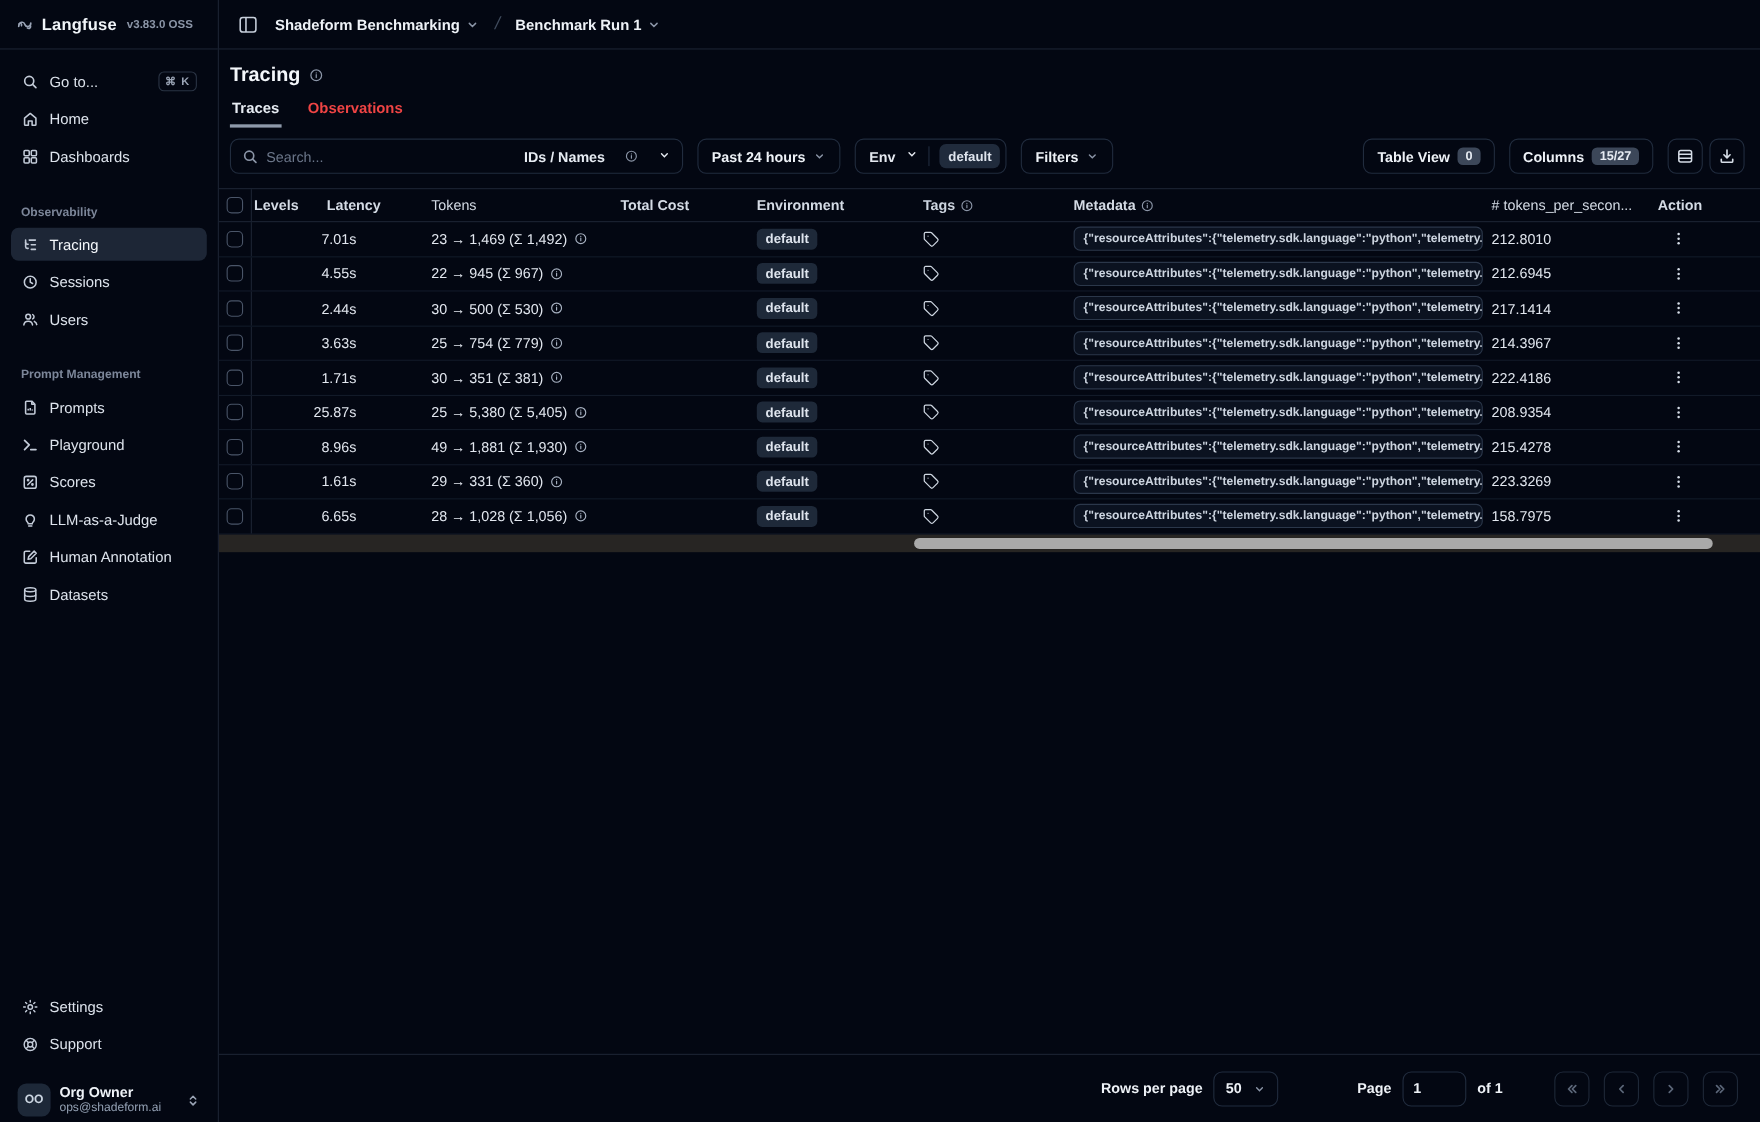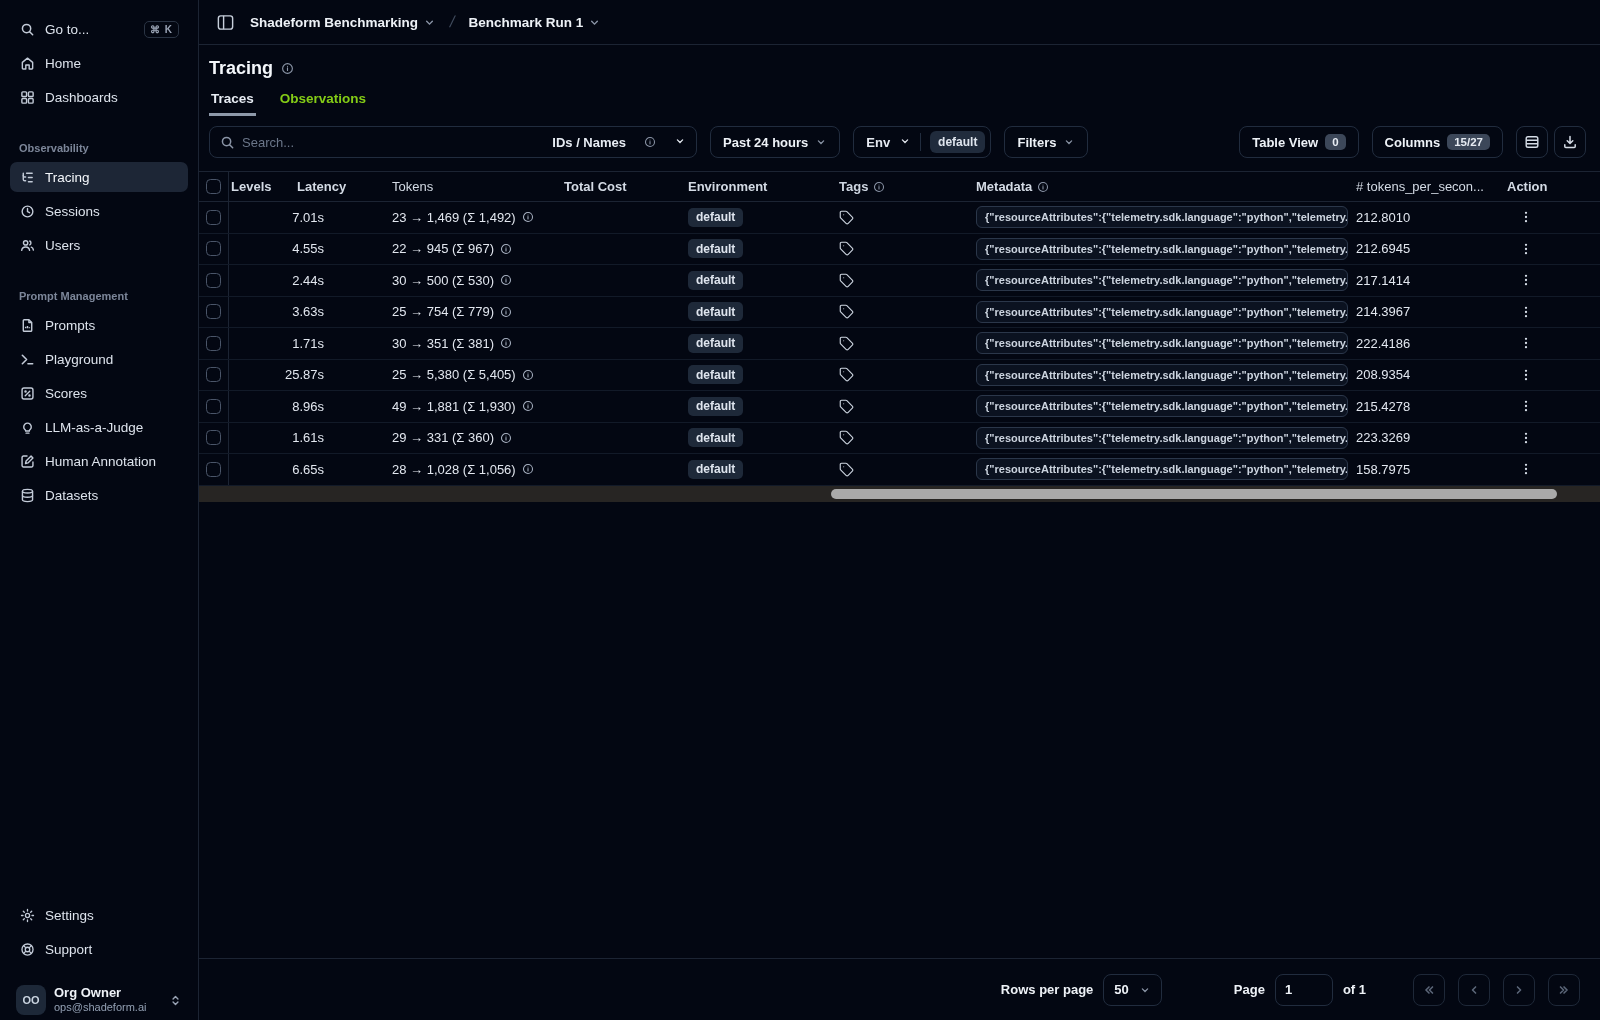--- a/index.html
+++ b/index.html
@@ -35,24 +35,24 @@
   .crumb .chev { color:#8b95a7; display:flex; }
   .crumb-slash { color:#414c5e; font-size:16px; font-weight:400; padding:0 2px; transform:skewX(-12deg); }
 
   .page-head { padding:13px 14px 0 10px; flex:none; }
   .title-row { display:flex; align-items:center; gap:8px; }
   .page-title { font-size:18px; font-weight:700; color:#f4f7fb; }
   .info-icon { color:#8b95a7; display:flex; }
   .tabs { display:flex; gap:22px; margin-top:8px; }
   .tab { font-size:13.5px; font-weight:600; color:#e7ecf3; padding:4px 2px 7px; border-bottom:3px solid transparent; }
   .tab.active { border-bottom-color:#8e99aa; }
-  .tab.inactive { color:#84cc16; }
+  .tab.inactive { color:#ef4444; }
 
   .toolbar { display:flex; align-items:center; gap:13px; padding:10px 14px 13px 10px; flex:none; }
-  .search-box { width:488px; height:32px; border:1px solid #212c3e; border-radius:8px; display:flex; align-items:center; padding:0 10px; gap:7px; }
+  .search-box { width:412px; height:32px; border:1px solid #212c3e; border-radius:8px; display:flex; align-items:center; padding:0 10px; gap:7px; }
   .search-box input { background:transparent; border:none; outline:none; color:#e5e9f0; font-size:13px; width:130px; font-family:inherit; }
   .search-box input::placeholder { color:#6b7689; }
   .search-mode { margin-left:auto; display:flex; align-items:center; gap:18px; font-size:13px; font-weight:600; color:#e7ecf3; }
   .btn { height:32px; border:1px solid #212c3e; border-radius:8px; background:transparent; display:flex; align-items:center; gap:7px; padding:0 12px; font-size:13px; font-weight:600; color:#eef2f7; font-family:inherit; }
   .btn .chev, .select .chev { color:#8b95a7; display:flex; }
   .env-group { height:32px; border:1px solid #212c3e; border-radius:8px; display:flex; align-items:center; padding:0 5px 0 12px; gap:9px; }
   .env-group .divider { width:1px; height:18px; background:#212c3e; }
   .mini-badge { background:#3c4759; color:#e7ecf3; font-size:11.5px; font-weight:600; border-radius:5px; padding:2px 7px; }
   .env-value-badge { background:#202b3c; color:#dfe5ee; font-size:12px; font-weight:600; border-radius:6px; padding:4px 8px; }
   .toolbar-right { margin-left:auto; display:flex; align-items:center; gap:13px; }
@@ -95,20 +95,30 @@
   .page-input { width:58px; height:32px; border:1px solid #212c3e; border-radius:8px; background:transparent; color:#eef2f7; font-size:13px; font-weight:600; padding:0 9px; font-family:inherit; outline:none; }
   .of-label { font-size:13px; font-weight:700; color:#eef2f7; margin-right:34px; }
   .pg-btn { width:32px; height:32px; border:1px solid #1e2838; border-radius:8px; background:transparent; color:#5b6678; display:flex; align-items:center; justify-content:center; margin-left:3px; }
 </style>
 </head>
 <body>
 
 <div class="app">
 
   <aside class="sidebar">
+    <div class="logo-row">
+      <span class="logo-mark">
+        <svg width="17" height="17" viewBox="0 0 17 17" fill="none" stroke="currentColor" stroke-width="1.5" stroke-linecap="round">
+            <path d="M3 10c0-4 4.5-5 5.5-2s5.5 3 5.5-1"></path>
+            <path d="M3.5 7.5c1.5-1 2.5.5 2 1.8M11 11.5c1.8.8 3-.3 2.8-1.8"></path>
+          </svg>
+      </span>
+      <span class="logo-name">Langfuse</span>
+      <span class="logo-ver">v3.83.0 OSS</span>
+    </div>
 
     <nav class="side-nav">
       <div class="nav-item">
         <span class="nicon">
             <svg width="15" height="15" viewBox="0 0 16 16" fill="none" stroke="currentColor" stroke-width="1.6" stroke-linecap="round">
               <circle cx="7" cy="7" r="4.4"></circle>
               <path d="M13.5 13.5 10.3 10.3"></path>
             </svg>
           </span>
         <span>Go to...</span>

